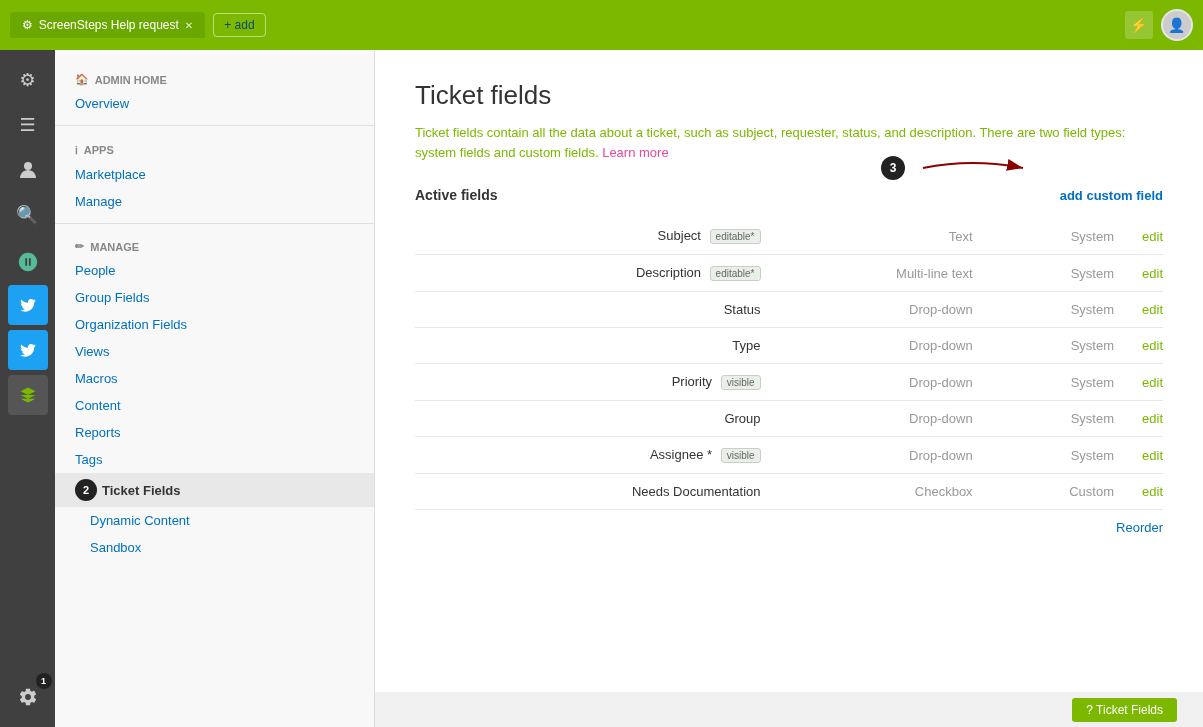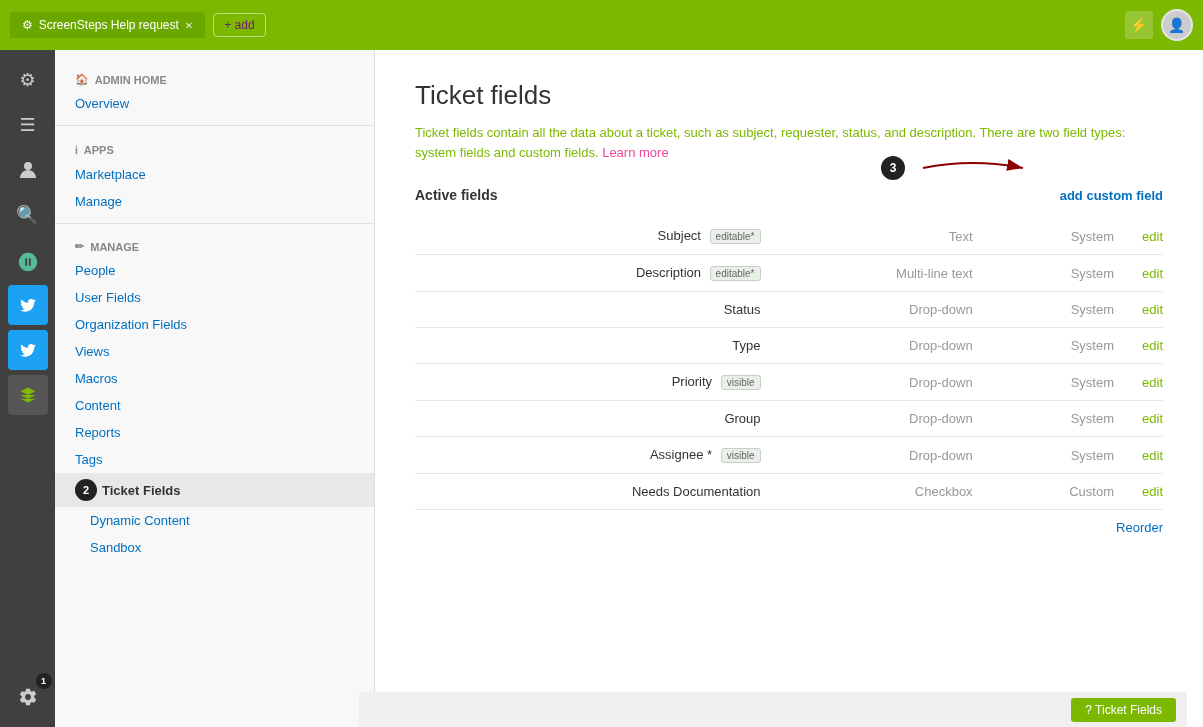--- a/index.html
+++ b/index.html
@@ -26,21 +26,21 @@
       cursor: pointer;
     }
     .tab-item.active { background: #6aa800; }
     .tab-close {
       font-size: 10px;
       color: rgba(255,255,255,0.8);
       cursor: pointer;
     }
     .add-tab {
       background: transparent;
-      color: #701a75;
+      color: #0c4a6e;
       border: 1px solid rgba(255,255,255,0.5);
       border-radius: 4px;
       padding: 4px 10px;
       font-size: 12px;
       cursor: pointer;
       display: flex;
       align-items: center;
       gap: 4px;
     }
     .top-bar-right {
@@ -246,28 +246,28 @@
       color: #0070c0;
       font-size: 13px;
       cursor: pointer;
       margin-top: 10px;
     }
 
     
     .bottom-bar {
       position: fixed;
       bottom: 0;
-      right: 16px;
+      right: 0;
       width: calc(1203px - 55px - 320px);
       height: 35px;
       background: #f0f0f0;
       display: flex;
       align-items: center;
       justify-content: flex-end;
-      padding-right: 11px;
+      padding-right: 26px;
     }
     .help-btn {
       background: #7cb800;
       color: white;
       padding: 5px 14px;
       border-radius: 3px;
       font-size: 12px;
       cursor: pointer;
       display: flex;
       align-items: center;
@@ -362,21 +362,21 @@
       <span>APPS</span>
     </div>
     <a class="nav-link">Marketplace</a>
     <a class="nav-link">Manage</a>
     <hr class="nav-divider">
     <div class="nav-section-title">
       <span>✏</span>
       <span>MANAGE</span>
     </div>
     <a class="nav-link">People</a>
-    <a class="nav-link">User Fields</a>
+    <a class="nav-link">Group Fields</a>
     <a class="nav-link">Organization Fields</a>
     <a class="nav-link">Views</a>
     <a class="nav-link">Macros</a>
     <a class="nav-link">Content</a>
     <a class="nav-link">Reports</a>
     <a class="nav-link">Tags</a>
     <a class="nav-link active" style="display:flex;align-items:center;">
       <span class="step-badge-2">2</span>
       <span>Ticket Fields</span>
     </a>

